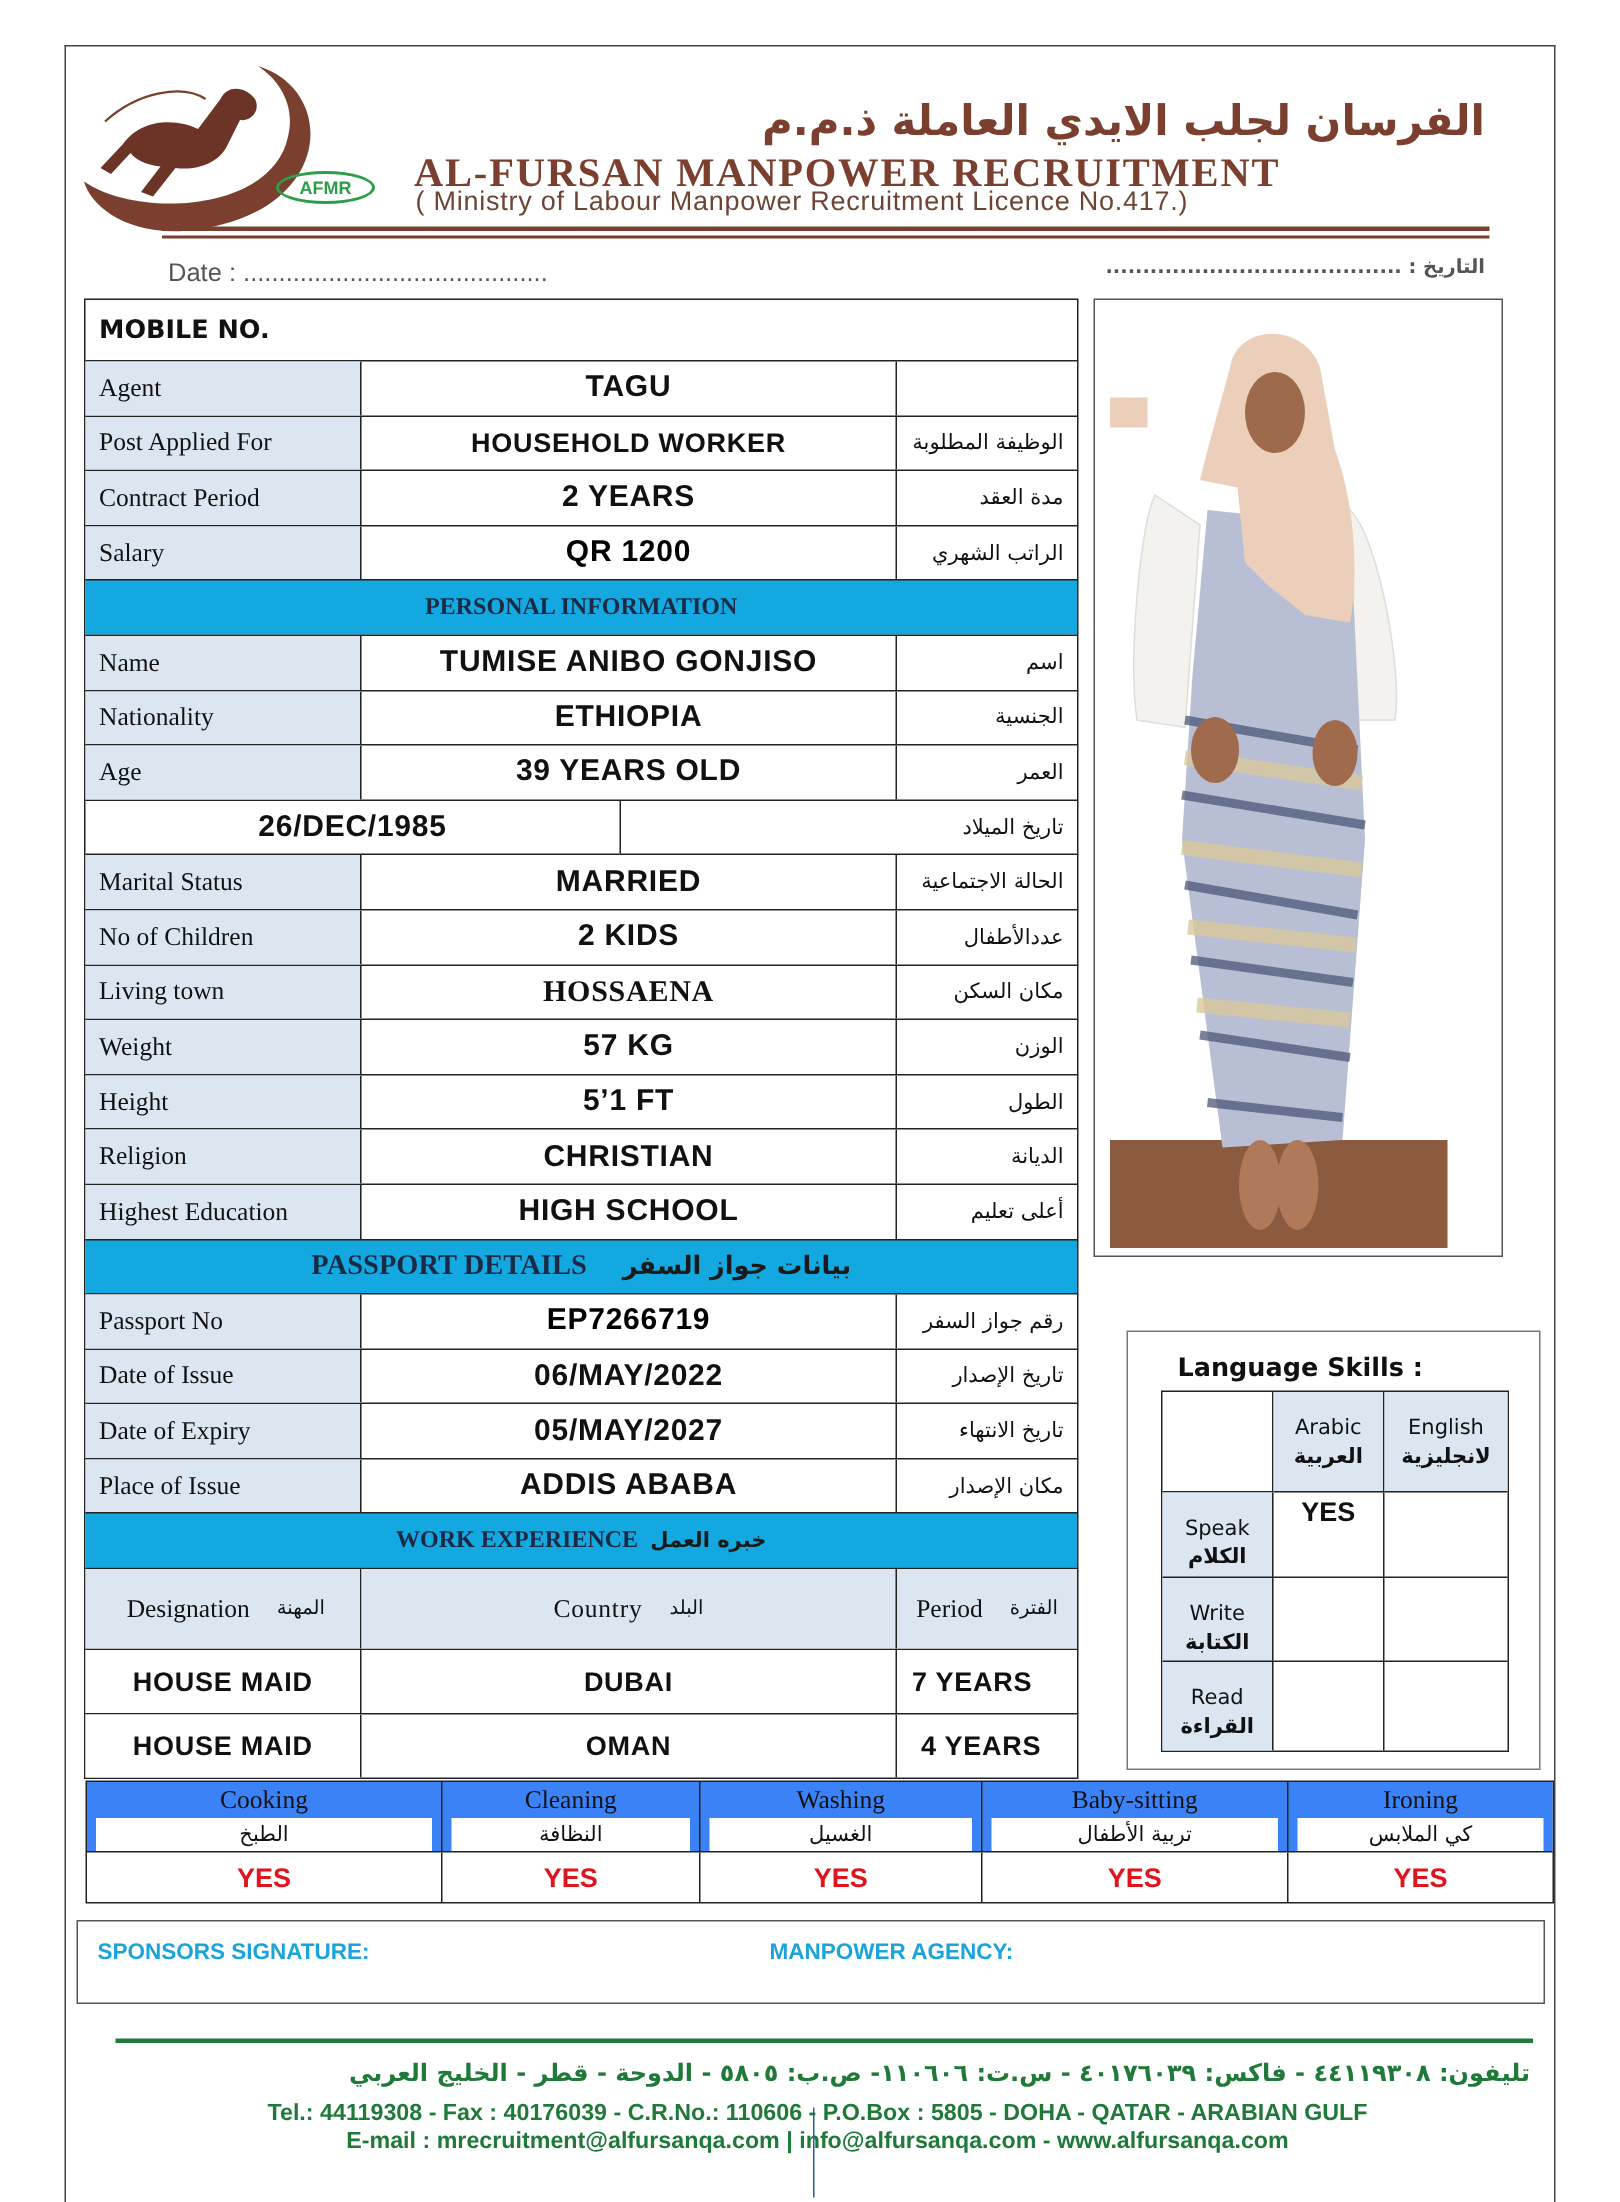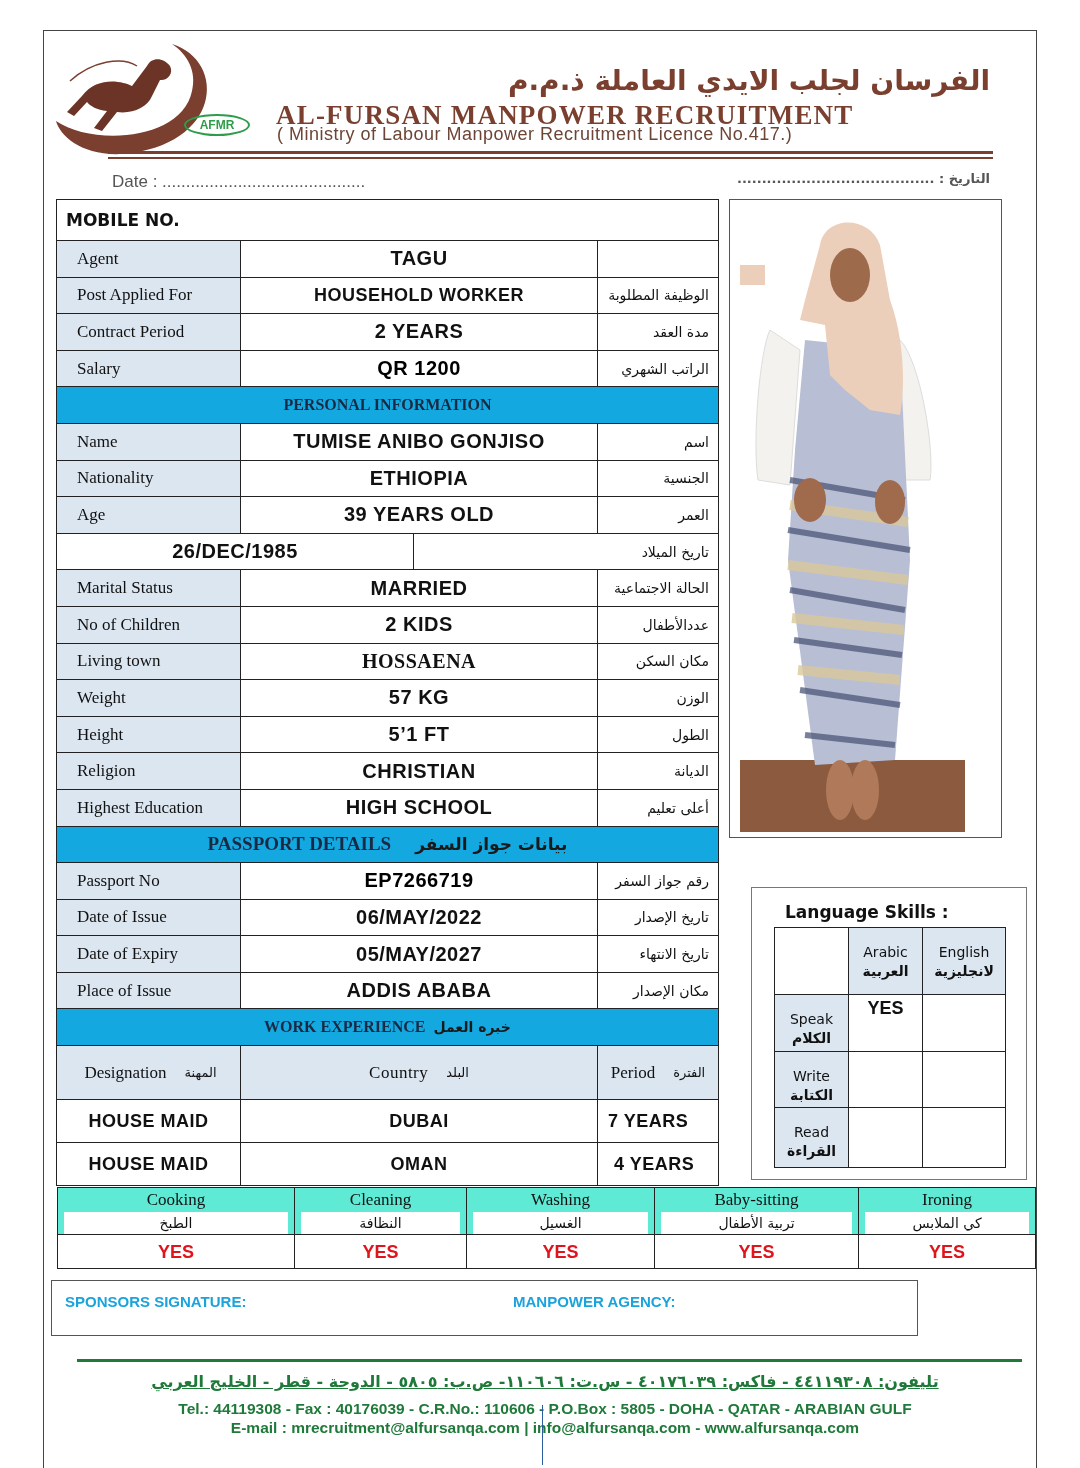--- a/index.html
+++ b/index.html
@@ -15,21 +15,21 @@
   .licence { left: 277px; top: 124px; width: 720px; font-size: 18px; color: #6d4536; white-space: nowrap; letter-spacing: 0.5px; }
   .rule1 { left: 108px; top: 151px; width: 885px; height: 3px; background: #7a3f2e; }
   .rule2 { left: 108px; top: 157px; width: 885px; height: 2px; background: #7a3f2e; }
   .date-en { left: 112px; top: 172px; font-size: 17px; color: #555; white-space: nowrap; }
   .date-ar { left: 660px; top: 171px; width: 330px; text-align: right; font-size: 13px; color: #555; direction: rtl; white-space: nowrap; font-family: "DejaVu Sans", sans-serif; font-weight: bold; }
 
   
   .main { left: 56px; top: 199px; width: 663px; border: 1px solid #222; }
   .row { display: flex; border-top: 1px solid #222; height: 36.6px; }
   .row:first-child { border-top: none; }
-  .c-label { width: 184px; background: #dce6f1; border-right: 1px solid #222; font-family: "Liberation Serif", serif; font-size: 17px; padding-left: 20px; display: flex; align-items: center; }
+  .c-label { width: 184px; background: #dce6f1; border-right: 1px solid #222; font-family: "Liberation Serif", serif; font-size: 17px; padding-left: 9px; display: flex; align-items: center; }
   .c-value { width: 357px; border-right: 1px solid #222; font-weight: bold; font-size: 20px; display: flex; align-items: center; justify-content: center; letter-spacing: 0.5px; }
   .c-ar { flex: 1; font-family: "DejaVu Sans", sans-serif; font-size: 14px; direction: rtl; text-align: right; padding-right: 9px; display: flex; align-items: center; justify-content: flex-start; }
   .mobile-row { height: 40px; display: flex; align-items: center; padding-left: 9px; font-weight: bold; font-size: 17px; font-family: "DejaVu Sans", sans-serif; }
   .section { background: #13a8e0; justify-content: center; align-items: center; font-family: "Liberation Serif", serif; font-weight: bold; color: #1a2a44; font-size: 16px; gap: 24px; }
   .section .ar { font-family: "DejaVu Sans", sans-serif; font-size: 17px; color: #1a1a1a; }
   .red { color: #000000; }
   .serif-val { font-family: "Liberation Serif", serif; }
   .wx-head { height: 54px; }
   .wx-head .c-label, .wx-head .c-value, .wx-head .c-ar { background: #dce6f1; font-family: "Liberation Serif", serif; font-weight: normal; font-size: 17px; justify-content: center; direction: ltr; gap: 18px; }
   .wx-head .c-ar { justify-content: center; padding-right: 0; }
@@ -48,35 +48,35 @@
   .lang-grid { position: absolute; left: 22px; top: 39px; width: 232px; border: 1px solid #222; display: grid; grid-template-columns: 74px 74px 1fr; grid-template-rows: 67px 57px 56px 59px; }
   .lang-grid > div { border-right: 1px solid #222; border-bottom: 1px solid #222; text-align: center; font-family: "DejaVu Sans", sans-serif; font-size: 14px; padding-top: 15px; line-height: 19px; }
   .lang-grid > div:nth-child(3n) { border-right: none; }
   .lang-grid > div:nth-last-child(-n+3) { border-bottom: none; }
   .lang-grid .hd { background: #dce6f1; }
   .lang-grid .ar { font-weight: bold; display: block; }
   .lang-grid .yes { font-family: "Liberation Sans", sans-serif; font-weight: bold; font-size: 18px; padding-top: 4px; }
 
   
   .skills { left: 57px; top: 1187px; width: 979px; border: 1px solid #222; }
-  .skills-head { display: flex; background: #5eead4; height: 46px; }
+  .skills-head { display: flex; background: #3b82f6; height: 46px; }
   .skills-head > div { border-right: 1px solid #222; text-align: center; font-family: "Liberation Serif", serif; font-size: 17px; padding-top: 2px; }
   .skills-head > div:last-child, .skills-vals > div:last-child { border-right: none; }
   .skills-head .ar { display: block; background: #fff; margin: 2px 6px 0; font-family: "DejaVu Sans", sans-serif; font-size: 14px; height: 22px; line-height: 22px; }
   .skills-vals { display: flex; height: 34px; border-top: 1px solid #222; }
   .skills-vals > div { border-right: 1px solid #222; text-align: center; font-weight: bold; font-size: 18px; color: #e0141c; line-height: 34px; }
   .w1 { width: 237px; } .w2 { width: 172px; } .w3 { width: 188px; } .w4 { width: 204px; } .w5 { flex: 1; }
 
   
-  .sig { left: 51px; top: 1280px; width: 867px; height: 56px; border: 1px solid #555; }
+  .sig { left: 51px; top: 1280px; width: 979px; height: 56px; border: 1px solid #555; }
   .sig span { position: absolute; top: 12px; color: #1ba3dc; font-weight: bold; font-size: 15px; }
 
   
   .foot-rule { left: 77px; top: 1359px; width: 945px; height: 3px; background: #1f7a3a; }
-  .foot-ar { left: 70px; top: 1372px; width: 950px; text-align: center; font-family: "DejaVu Sans", sans-serif; font-weight: bold; font-size: 16px; color: #1f7a3a; direction: rtl; white-space: nowrap; text-decoration: underline; }
+  .foot-ar { left: 70px; top: 1372px; width: 950px; font-family: "DejaVu Sans", sans-serif; font-weight: bold; font-size: 16px; color: #1f7a3a; direction: rtl; white-space: nowrap; }
   .foot-en { left: 70px; top: 1400px; width: 950px; text-align: center; font-weight: bold; font-size: 15.5px; color: #1f7a3a; white-space: nowrap; }
   .foot-mail { left: 70px; top: 1419px; width: 950px; text-align: center; font-weight: bold; font-size: 15.5px; color: #1f7a3a; white-space: nowrap; }
   .cursor-line { left: 542px; top: 1405px; width: 1px; height: 60px; background: #2b5d9c; }
 </style>
 </head>
 <body>
 
 <div class="page-border"></div>
 
 <div class="abs logo">

